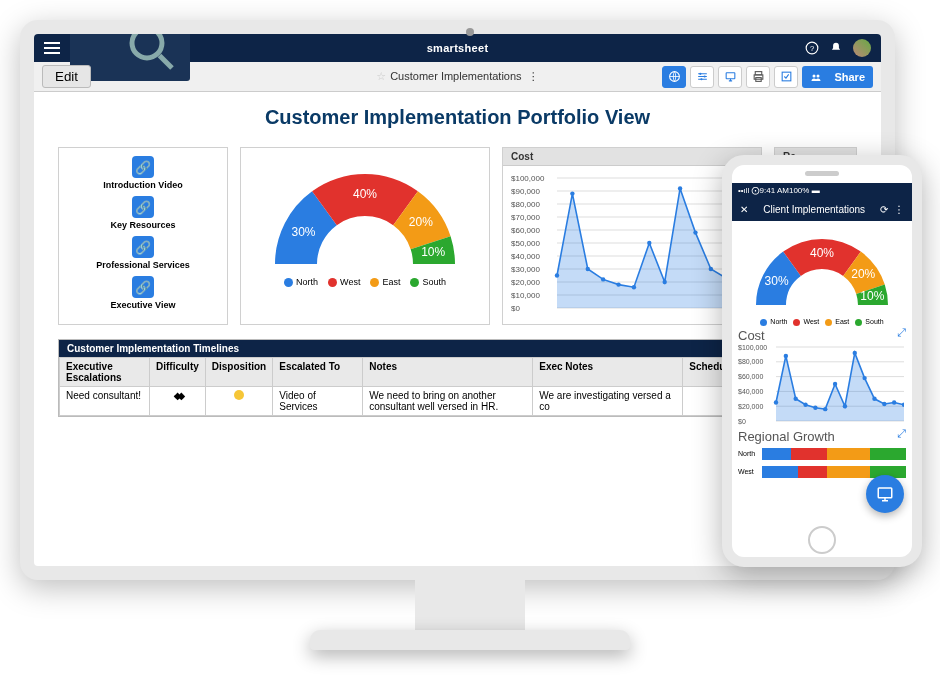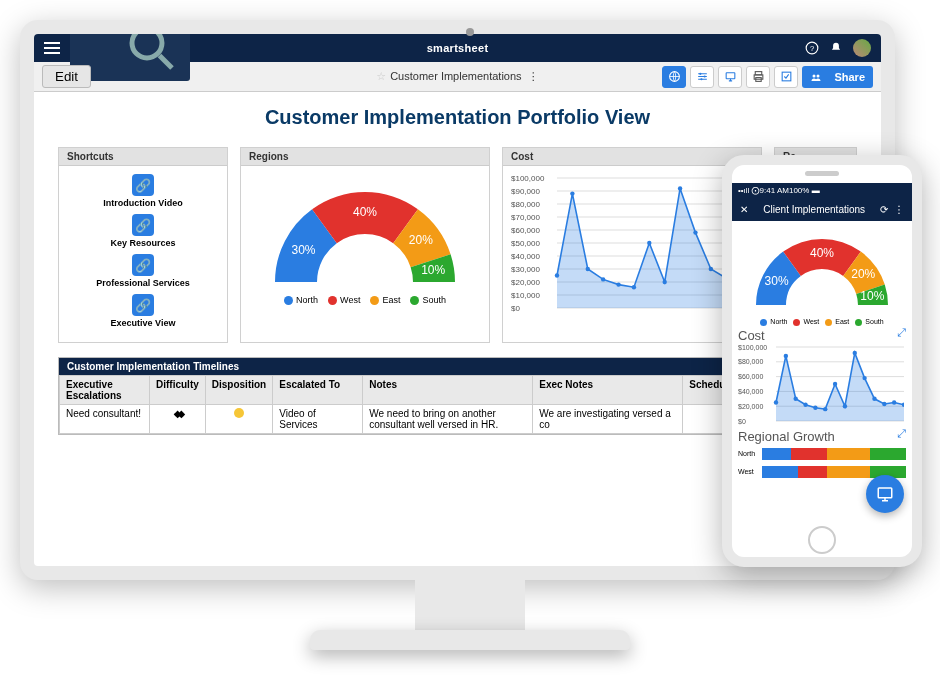--- a/index.html
+++ b/index.html
@@ -151,31 +151,29 @@
         </div>
     </div>
   </div>
 
   <div class="content">
     <h1>Customer Implementation Portfolio View</h1>
 
     <div class="widgets">
 
       <div class="widget w-shortcuts">
-        <div class="widget-head">Shortcuts</div>
         <div class="widget-body">
           <div class="shortcut"><span class="link-ic">🔗</span><span class="lbl">Introduction Video</span></div>
           <div class="shortcut"><span class="link-ic">🔗</span><span class="lbl">Key Resources</span></div>
           <div class="shortcut"><span class="link-ic">🔗</span><span class="lbl">Professional Services</span></div>
           <div class="shortcut"><span class="link-ic">🔗</span><span class="lbl">Executive View</span></div>
         </div>
       </div>
 
       <div class="widget w-regions">
-        <div class="widget-head">Regions</div>
         <div class="widget-body donut-wrap">
           <svg id="donut-desktop" width="220" height="115">
               <path d="M20 108.00000000000001 A90 90 0 0 1 57.099327293677405 35.188470506254745 L81.78630788996128 69.16718427000254 A48 48 0 0 0 62 108 Z" fill="#2a7de1"></path>
               <text x="48.52054983100261" y="79.67465551797127" text-anchor="middle" fill="#fff" font-size="12">30%</text>
               <path d="M57.099327293677405 35.188470506254745 A90 90 0 0 1 162.90067270632255 35.18847050625472 L138.2136921100387 69.16718427000251 A48 48 0 0 0 81.78630788996128 69.16718427000254 Z" fill="#e1322d"></path>
               <text x="109.99999999999999" y="42" text-anchor="middle" fill="#fff" font-size="12">40%</text>
               <path d="M162.90067270632255 35.18847050625472 A90 90 0 0 1 195.59508646656383 80.1884705062547 L155.65071278216737 93.16718427000251 A48 48 0 0 0 138.2136921100387 69.16718427000251 Z" fill="#f39b16"></path>
               <text x="165.82217261187137" y="70.44281759181933" text-anchor="middle" fill="#fff" font-size="12">20%</text>
               <path d="M195.59508646656383 80.1884705062547 A90 90 0 0 1 200 107.99999999999997 L158 107.99999999999999 A48 48 0 0 0 155.65071278216737 93.16718427000251 Z" fill="#2ba82f"></path>
               <text x="178.15049550106448" y="100.20602191222406" text-anchor="middle" fill="#fff" font-size="12">10%</text>

